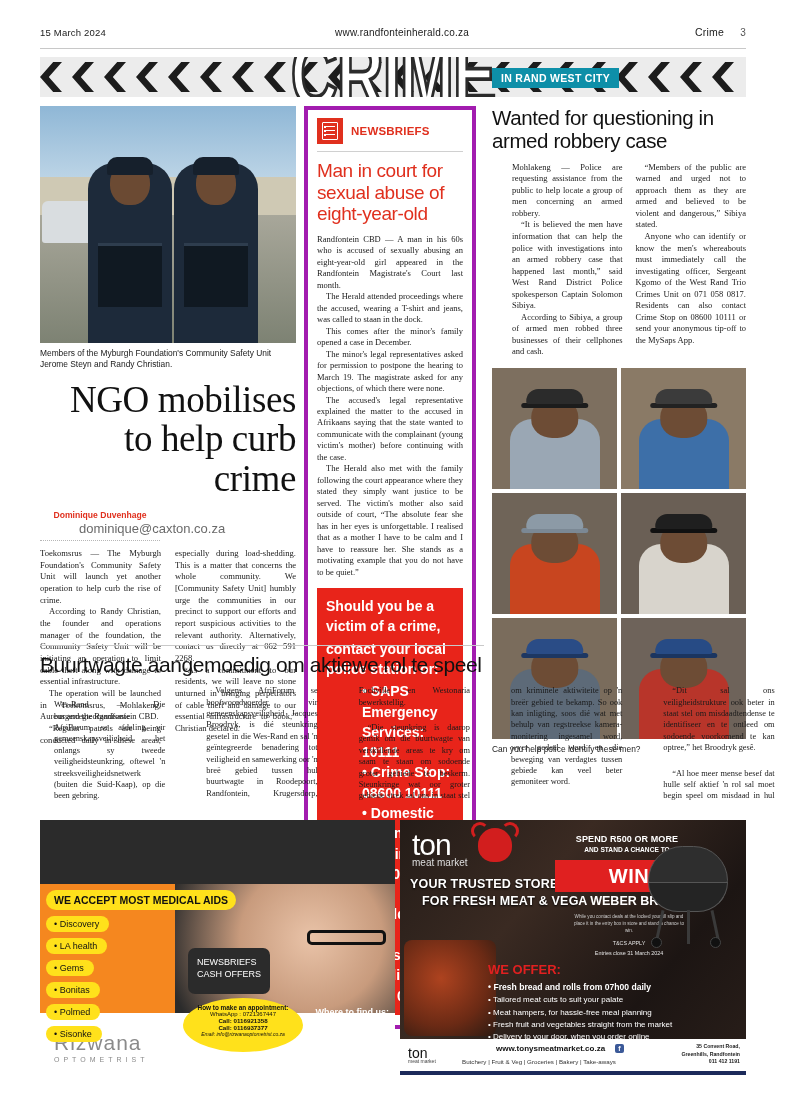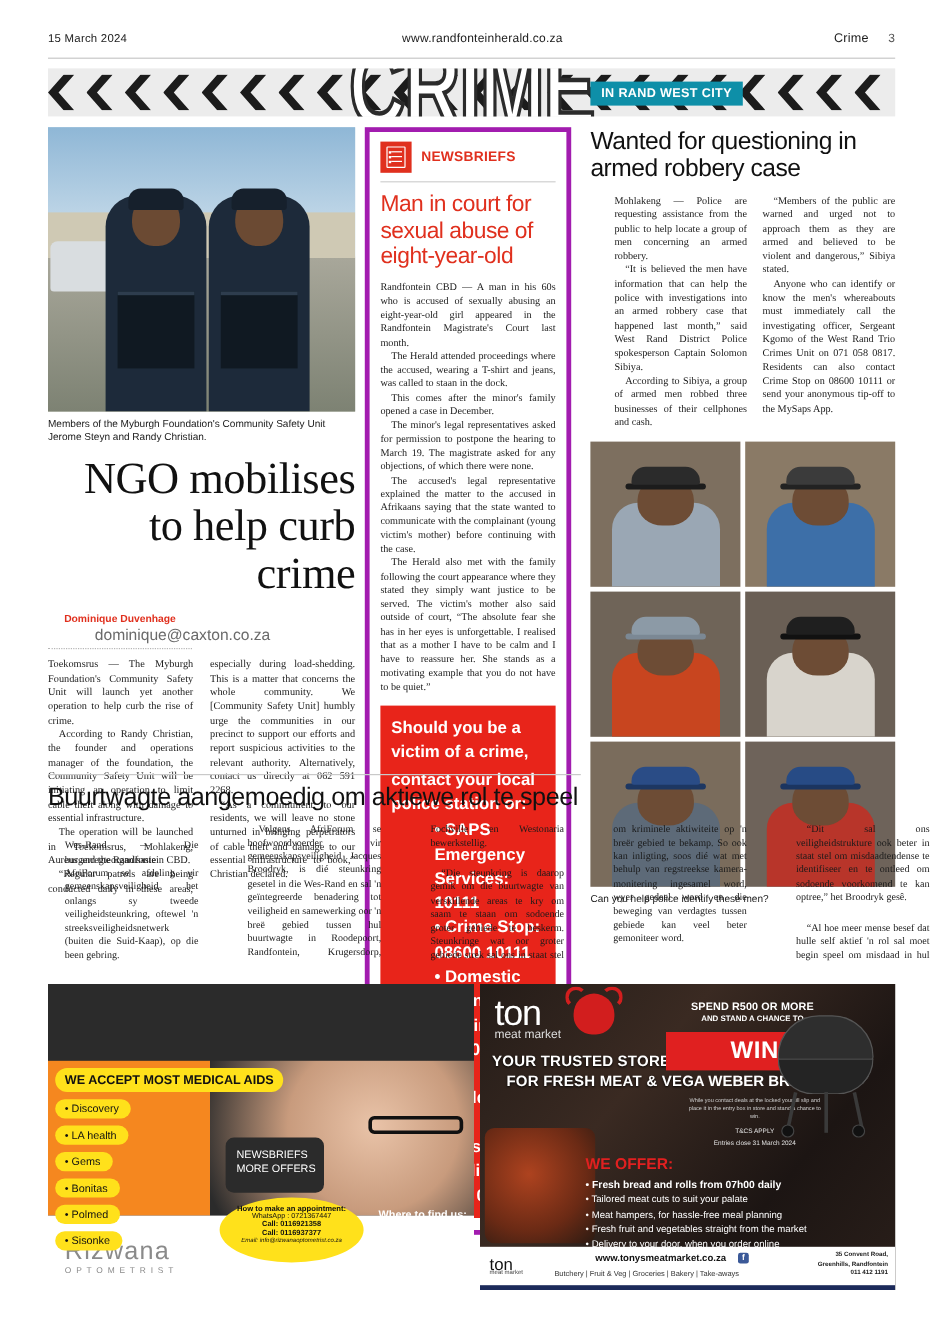--- a/index.html
+++ b/index.html
@@ -509,21 +509,21 @@
     <div class="pill-head">WE ACCEPT MOST MEDICAL AIDS</div>
     <div class="pill" style="top:96px">• Discovery</div>
     <div class="pill" style="top:118px">• LA health</div>
     <div class="pill" style="top:140px">• Gems</div>
     <div class="pill" style="top:162px">• Bonitas</div>
     <div class="pill" style="top:184px">• Polmed</div>
     <div class="pill" style="top:206px">• Sisonke</div>
 
     <div class="disc">
       <div>NEWSBRIEFS</div>
-      <div>MORE OFFERS</div>
+      <div>CASH OFFERS</div>
     </div>
 
     <div class="appt">
       <div class="h">How to make an appointment:</div>
       <div class="l">WhatsApp : 0721367447</div>
       <div class="b">Call: 0116921358</div>
       <div class="b">Call: 0116937377</div>
       <div class="e">Email: info@rizwanaoptometrist.co.za</div>
     </div>
 

